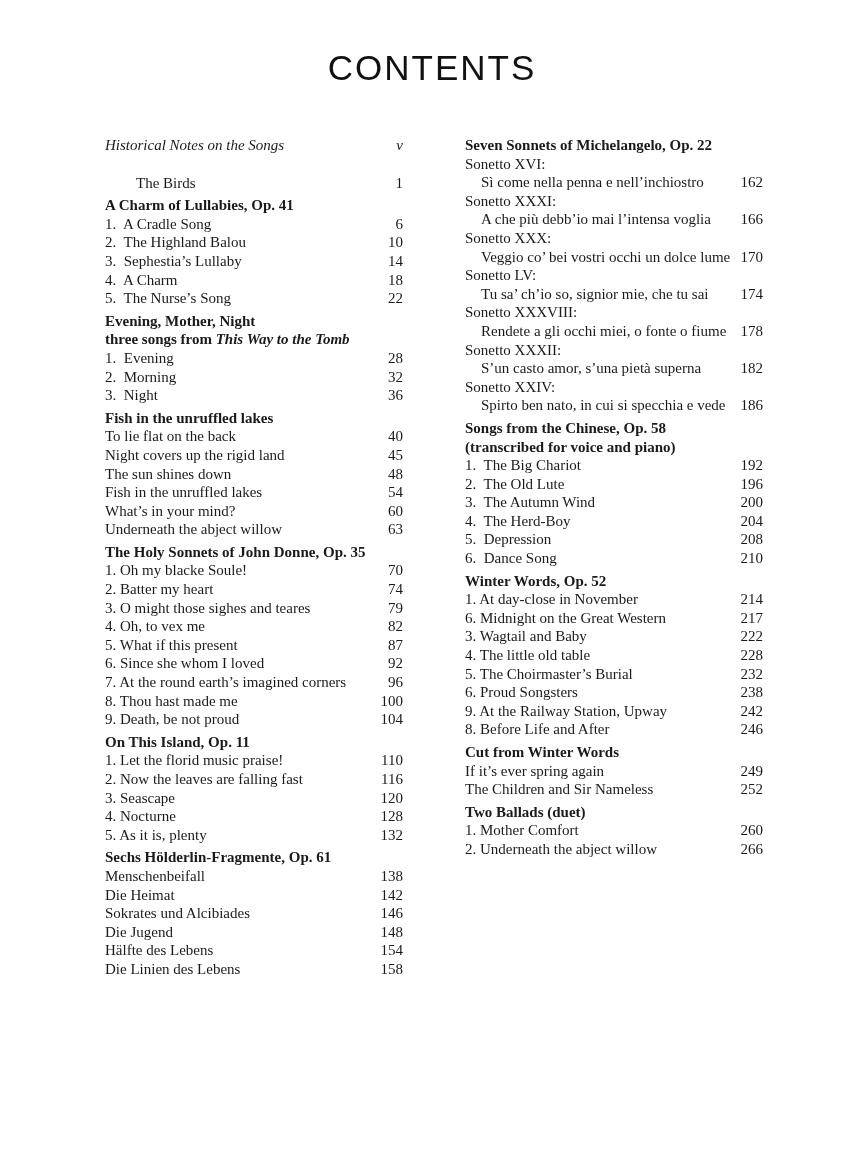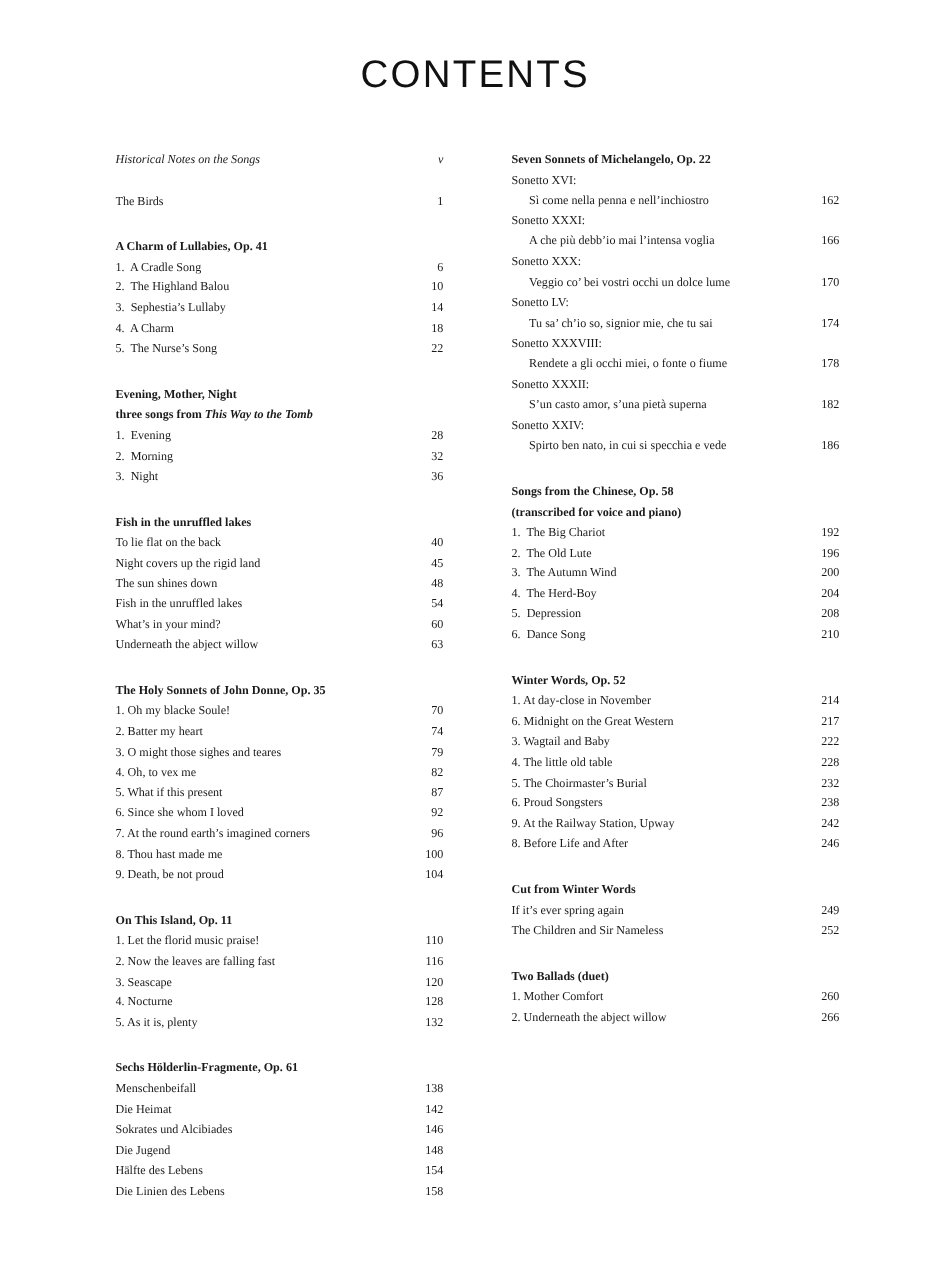--- a/index.html
+++ b/index.html
@@ -29,30 +29,31 @@
   }
   .columns {
     position: absolute;
     left: 105px;
     top: 136px;
     display: flex;
     gap: 62px;
   }
   .toc-column {
     width: 298px;
-    font-size: 11px;
+    font-size: 15px;
   }
   .toc-section {
-    margin-top: 23px;
+    margin-top: 4px;
   }
   .toc-column > .toc-section:first-child {
     margin-top: 0;
   }
   .toc-section.gap-large {
     margin-top: 19px;
+    margin-left: 31px;
   }
   .section-heading {
     line-height: 18.6px;
     font-weight: bold;
   }
   .section-heading span.b { font-weight: bold; }
   .section-heading span:not(.b) { font-weight: bold; }
   .section-heading span.i { font-style: italic; }
   .toc-row {
     display: flex;

